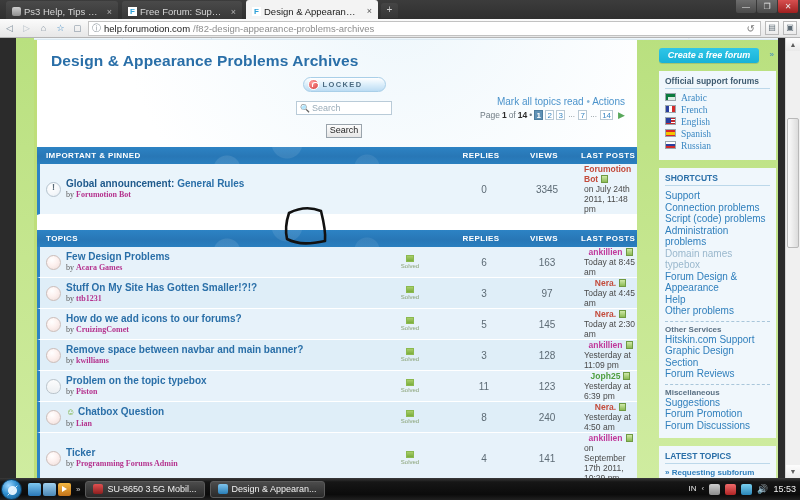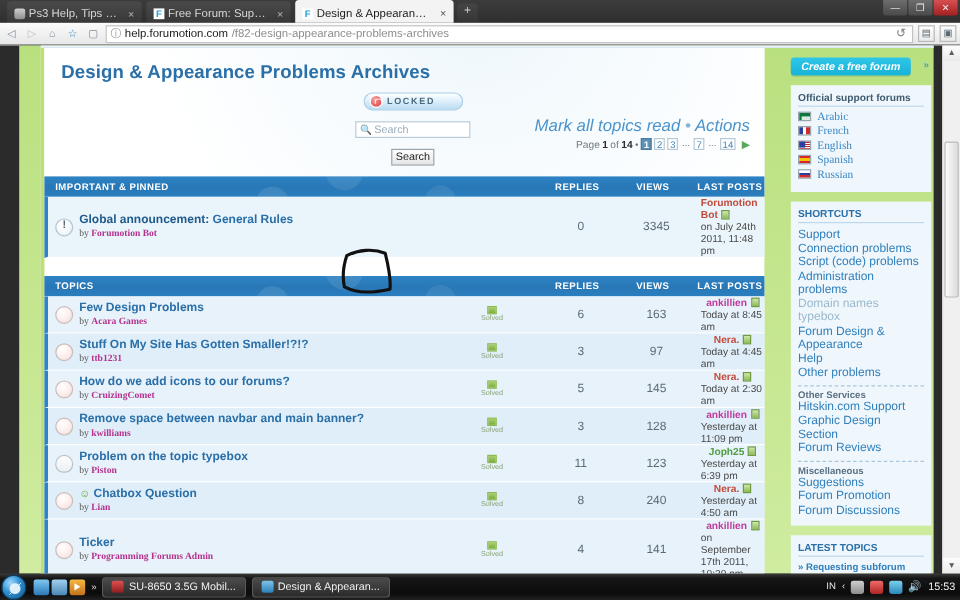--- a/index.html
+++ b/index.html
@@ -126,21 +126,21 @@
   }
 
   .breadcrumb {
     position:relative; margin:5px 0 0 16px; width:400px;
     font-size:9.5px; line-height:11.5px; color:#3b88c3;
   }
   .breadcrumb a { color:#3b88c3; text-decoration:none; }
   .breadcrumb .sep { color:#7fa8c9; }
 
   .rightctrls { position:absolute; right:12px; top:56px; text-align:right; }
-  .markread { font-size:14px; color:#4b93cb;font-style:italic; }
+  .markread { font-size:10px; color:#4b93cb; }
   .markread .dot { color:#86b4d6; }
   .pager { margin-top:3px; font-size:8.5px; color:#6f7b83; display:flex; align-items:center; gap:2px; justify-content:flex-end; }
   .pager b { color:#2c2c2c; }
   .pg { display:inline-block; min-width:9px; height:10px; line-height:9px; text-align:center;
         border:1px solid #b9c9d4; background:#fff; color:#3b88c3; font-size:8px; padding:0 1px; }
   .pg.cur { background:#5f91b5; border-color:#4b7c9e; color:#fff; font-weight:bold; }
   .pg.plain { border:none; background:none; color:#6f7b83; }
   .pager .nextarrow { color:#59a85b; font-size:9px; margin-left:3px; }
 
   

